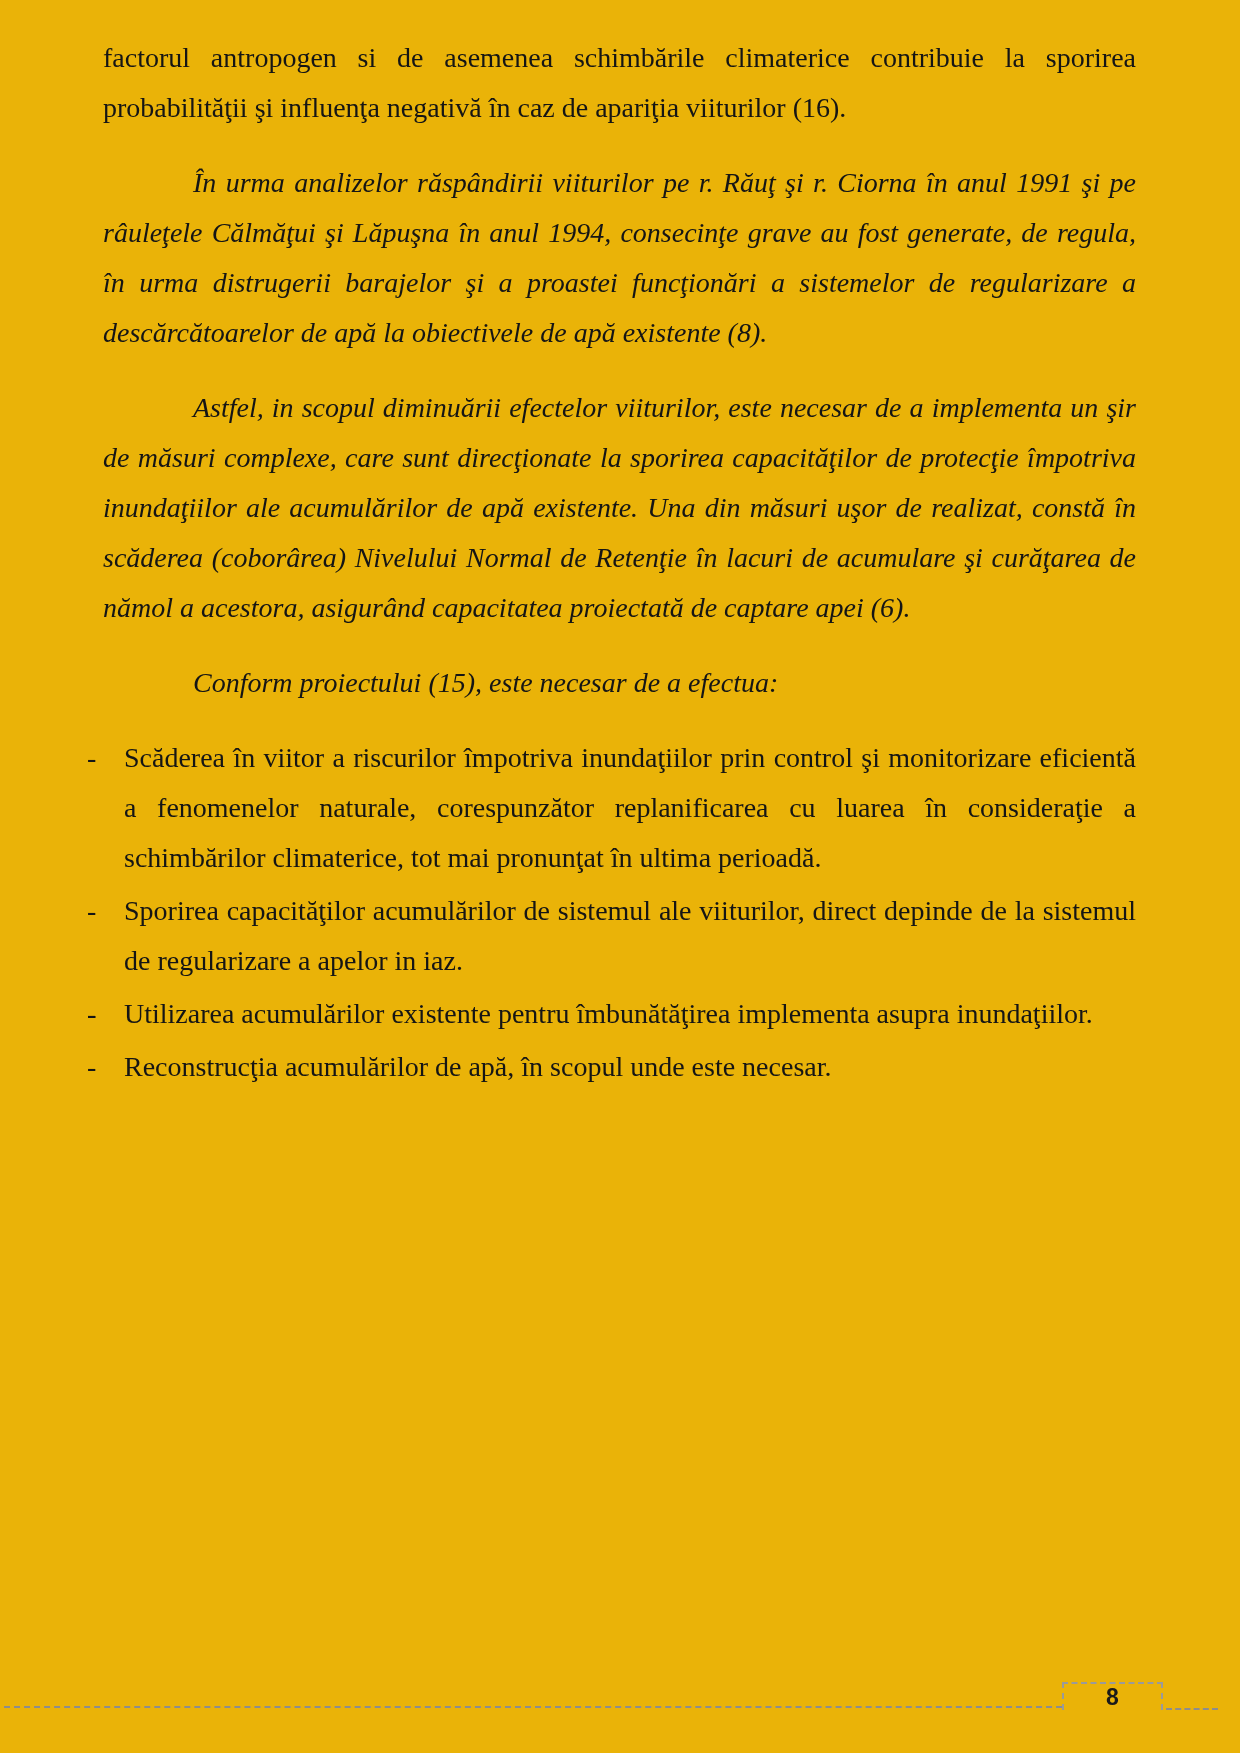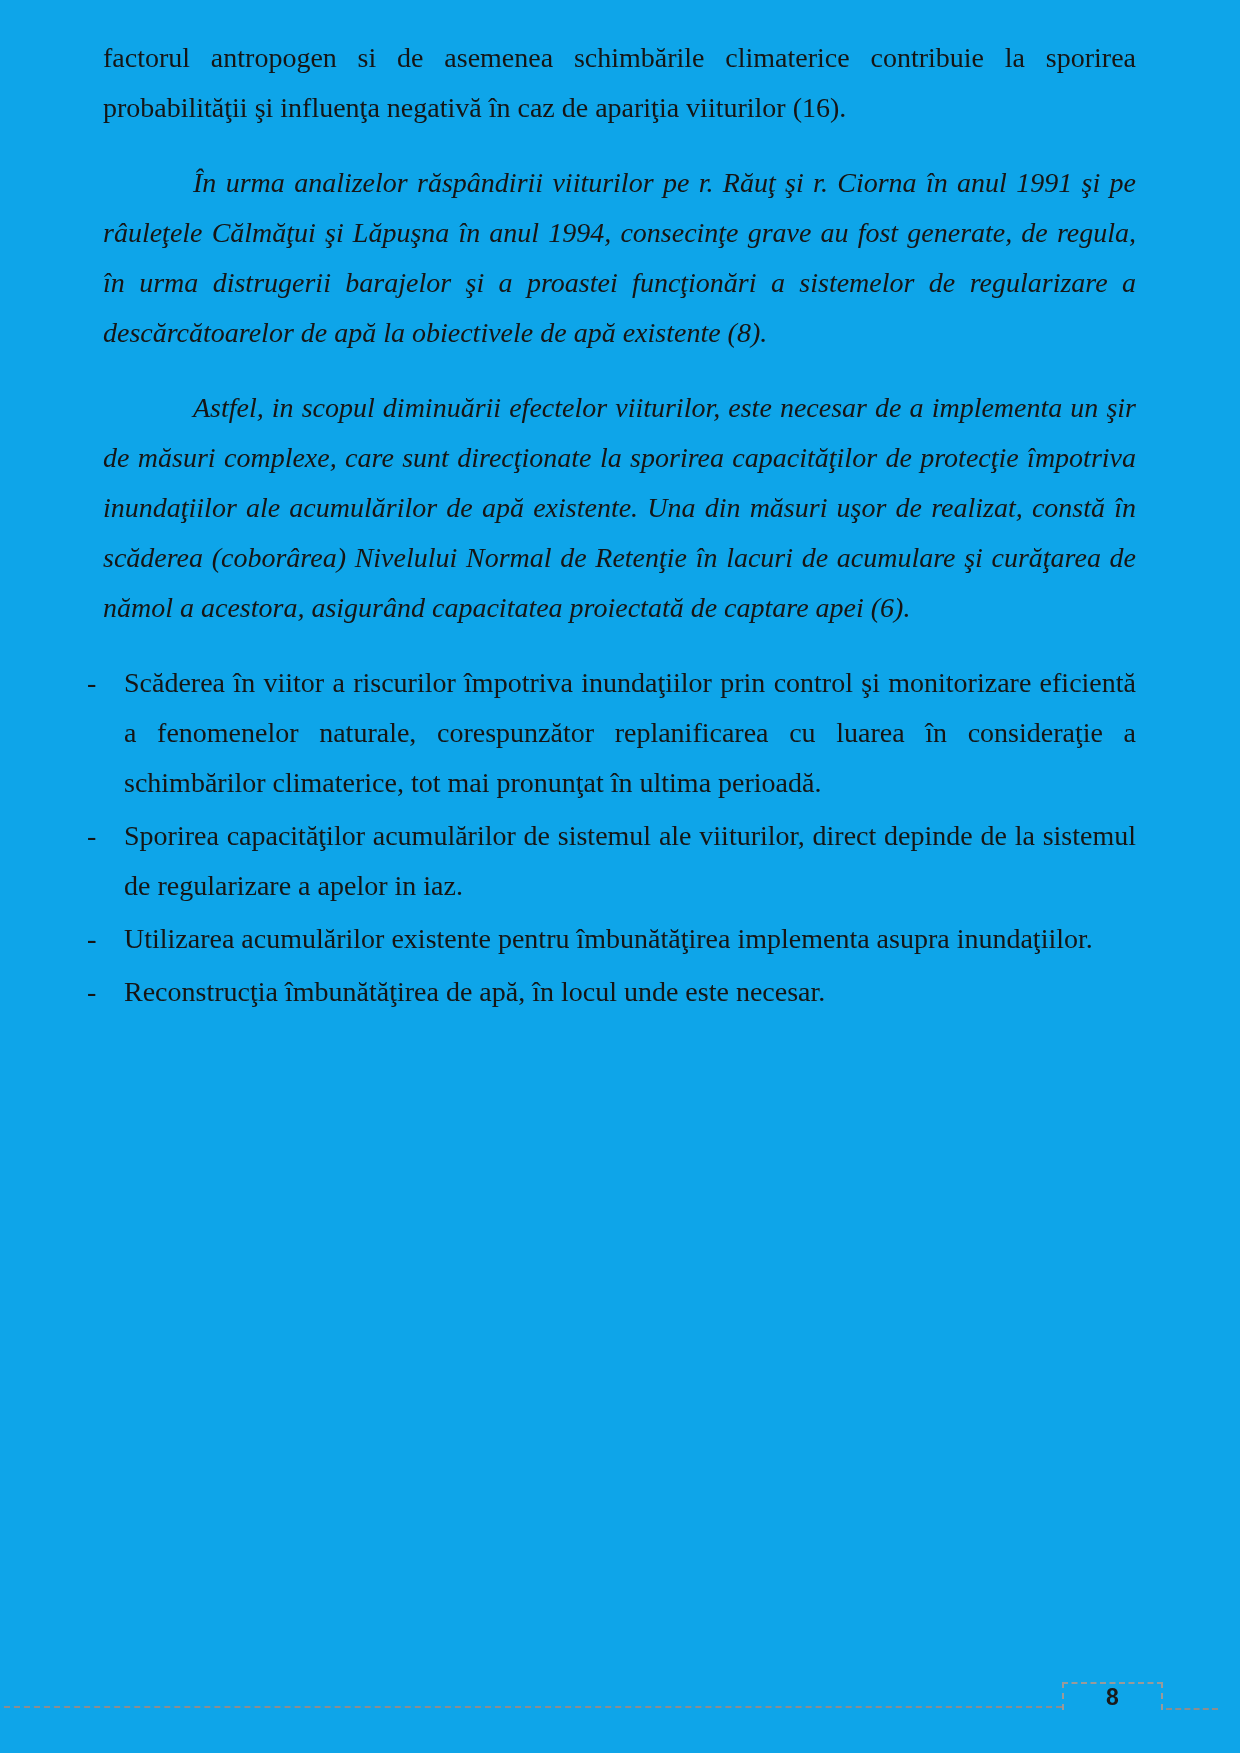--- a/index.html
+++ b/index.html
@@ -5,21 +5,21 @@
   * { margin: 0; padding: 0; box-sizing: border-box; }
   html, body { background: #e8e8e8; }
   body {
     width: 1240px;
     font-family: "Liberation Serif", "DejaVu Serif", serif;
   }
   .page {
     position: relative;
     width: 1240px;
     height: 1753px;
-    background: #0ea5e9;
+    background: #eab308;
     overflow: hidden;
   }
   .body-text {
     position: absolute;
     left: 103px;
     top: 33px;
     width: 1033px;
     font-size: 28px;
     line-height: 50px;
     color: #151515;
@@ -70,20 +70,21 @@
 <div class="page">
 
   <div class="body-text">
 
     <p class="para">factorul antropogen si de asemenea schimbările climaterice contribuie la sporirea probabilităţii şi influenţa negativă în caz de apariţia viiturilor (16).</p>
 
     <p class="para indent">În urma analizelor răspândirii viiturilor pe r. Răuţ şi r. Ciorna în anul 1991 şi pe râuleţele Călmăţui şi Lăpuşna în anul 1994, consecinţe grave au fost generate, de regula, în urma distrugerii barajelor şi a proastei funcţionări a sistemelor de regularizare a descărcătoarelor de apă la obiectivele de apă existente (8).</p>
 
     <p class="para indent">Astfel, in scopul diminuării efectelor viiturilor, este necesar de a implementa un şir de măsuri complexe, care sunt direcţionate la sporirea capacităţilor de protecţie împotriva inundaţiilor ale acumulărilor de apă existente. Una din măsuri uşor de realizat, constă în scăderea (coborârea) Nivelului Normal de Retenţie în lacuri de acumulare şi curăţarea de nămol a acestora, asigurând capacitatea proiectată de captare apei (6).</p>
 
+    <p class="para indent">Conform proiectului (15), este necesar de a efectua:</p>
 
     <div class="bullet-list">
 
       <div class="bullet-item">
         <span class="bullet-marker">-</span>
         <span><span>Scăderea în viitor a riscurilor împotriva inundaţiilor prin control şi monitorizare eficientă a fenomenelor naturale, corespunzător replanificarea cu luarea în consideraţie a schimbărilor climaterice, tot mai pronunţat în ultima perioadă.</span><b></b><span></span></span>
       </div>
 
       <div class="bullet-item">
         <span class="bullet-marker">-</span>
@@ -94,21 +95,21 @@
         <span class="bullet-marker">-</span>
       </div>
 
       <div class="bullet-item">
         <span class="bullet-marker">-</span>
         <span><span>Utilizarea acumulărilor existente pentru îmbunătăţirea implementa asupra inundaţiilor.</span><b></b><span></span></span>
       </div>
 
       <div class="bullet-item">
         <span class="bullet-marker">-</span>
-        <span><span>Reconstrucţia îmbunătăţirea de apă, în locul unde este necesar.</span><b></b><span></span></span>
+        <span><span>Reconstrucţia acumulărilor de apă, în scopul unde este necesar.</span><b></b><span></span></span>
       </div>
 
     </div>
   </div>
 
   <div class="footer-line fl-left"></div>
 
   <div class="page-num-box">
     <span>8</span>
   </div>

